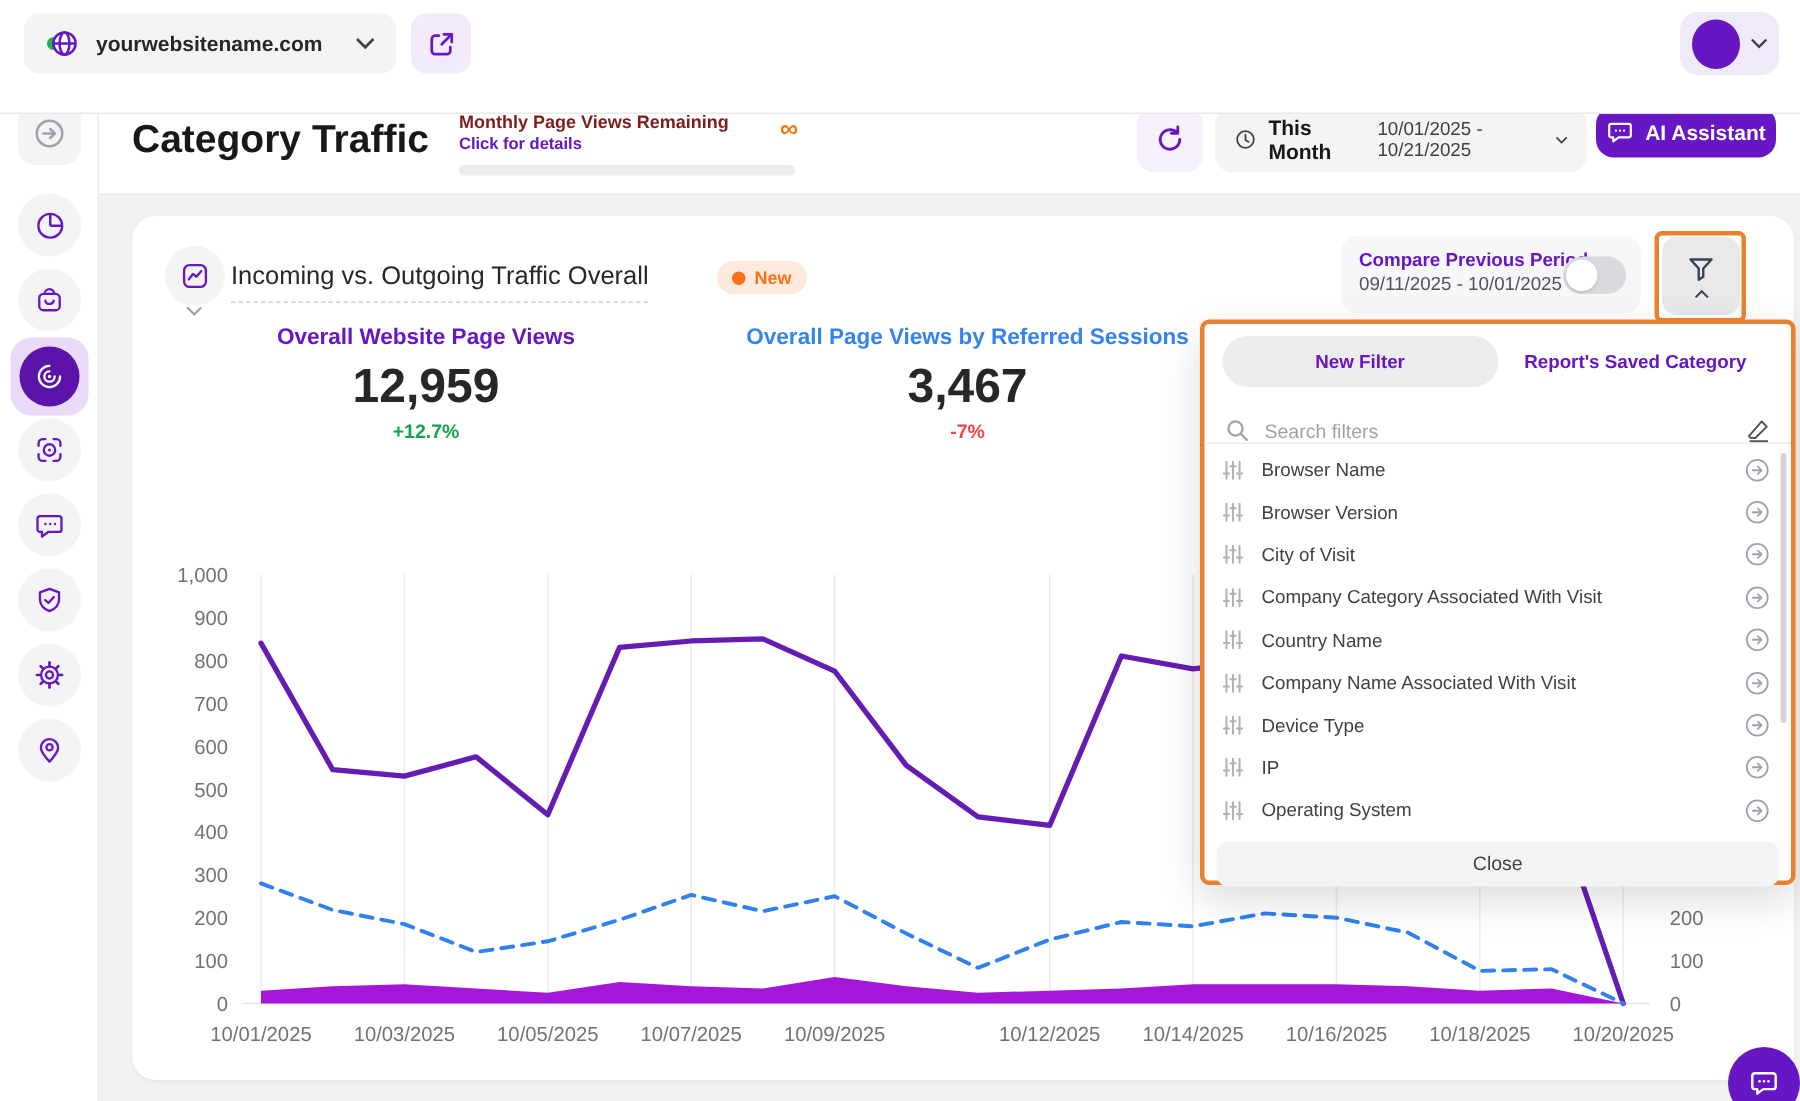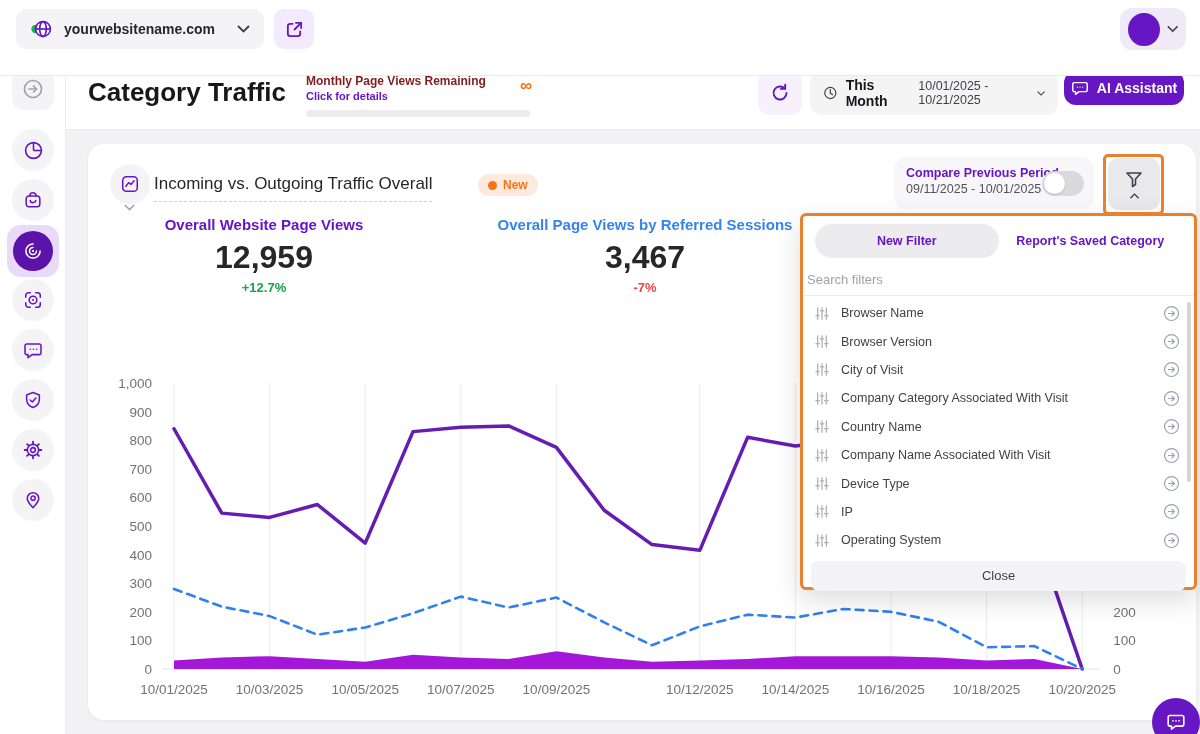--- a/index.html
+++ b/index.html
@@ -55,21 +55,21 @@
   .stat { position:absolute; top:72px; text-align:center; }
   .stat .s-label { font-size:15px; font-weight:700; }
   .stat .s-value { font-size:32px; font-weight:700; color:#27272a; margin-top:6px; }
   .stat .s-delta { font-size:13px; font-weight:600; margin-top:4px; }
 
   
   .fpanel { position:absolute; left:800px; top:213px; width:397px; height:377px; background:#fff; border:3px solid #e8802e; border-radius:6px; box-shadow:0 10px 28px rgba(0,0,0,.14); z-index:10; }
   .ftabs { display:flex; margin:8px 12px 0 12px; height:34px; }
   .ftab { flex:1; display:flex; align-items:center; justify-content:center; font-size:12.5px; font-weight:700; color:#6716c4; border-radius:17px; cursor:pointer; }
   .ftab.active { background:#ececee; }
-  .fsearch { display:flex; align-items:flex-start; height:34px; margin-top:4px; padding:0 4px; border-bottom:1px solid #ececee; gap:10px;flex-direction:column; }
+  .fsearch { display:flex; align-items:flex-end; height:34px; margin-top:4px; padding:0 14px; border-bottom:1px solid #ececee; gap:10px; }
   .fsearch input { flex:1; border:none; outline:none; font-size:13px; color:#3f3f46; background:transparent; font-family:"Liberation Sans",sans-serif; }
   .fsearch input::placeholder { color:#a1a1aa; }
   .flist { padding:3px 14px 0 12px; }
   .frow { display:flex; align-items:center; height:28.4px; gap:12px; cursor:pointer; }
   .frow .f-label { font-size:12.5px; color:#3f3f46; flex:1; }
   .fscroll { position:absolute; right:3px; top:86px; width:4px; height:180px; background:#d4d4d8; border-radius:2px; }
   .fclose { margin:6px 8px 0 8px; height:30px; background:#f4f4f6; border-radius:8px; display:flex; align-items:center; justify-content:center; font-size:13px; color:#3f3f46; cursor:pointer; }
 
   
   #chart-svg { position:absolute; left:8px; top:224px; }
@@ -256,21 +256,21 @@
     <div class="filter-btn">
       <svg class="ic" width="22" height="20" viewBox="0 0 22 20" fill="none" stroke="#374151" stroke-width="1.6" stroke-linejoin="round">
           <path d="M4 3 h14 l-5.5 6 v5.5 l-3 2 v-7.5 z"></path>
         </svg>
       <svg class="ic" width="11" height="6" viewBox="0 0 13 8" fill="none" stroke="#374151" stroke-width="1.8" style="margin-top:3px">
           <polyline points="1,7 6.5,1.5 12,7"></polyline>
         </svg>
     </div>
     <div class="anno-filter"></div>
 
-    <div class="stat" style="left:54px; width:244px">
+    <div class="stat" style="left:74px; width:244px">
       <div class="s-label" style="color:#6716c4">Overall Website Page Views</div>
       <div class="s-value">12,959</div>
       <div class="s-delta" style="color:#16a34a">+12.7%</div>
     </div>
     <div class="stat" style="left:405px; width:304px">
       <div class="s-label" style="color:#3583f1">Overall Page Views by Referred Sessions</div>
       <div class="s-value">3,467</div>
       <div class="s-delta" style="color:#ef4444">-7%</div>
     </div>
 

